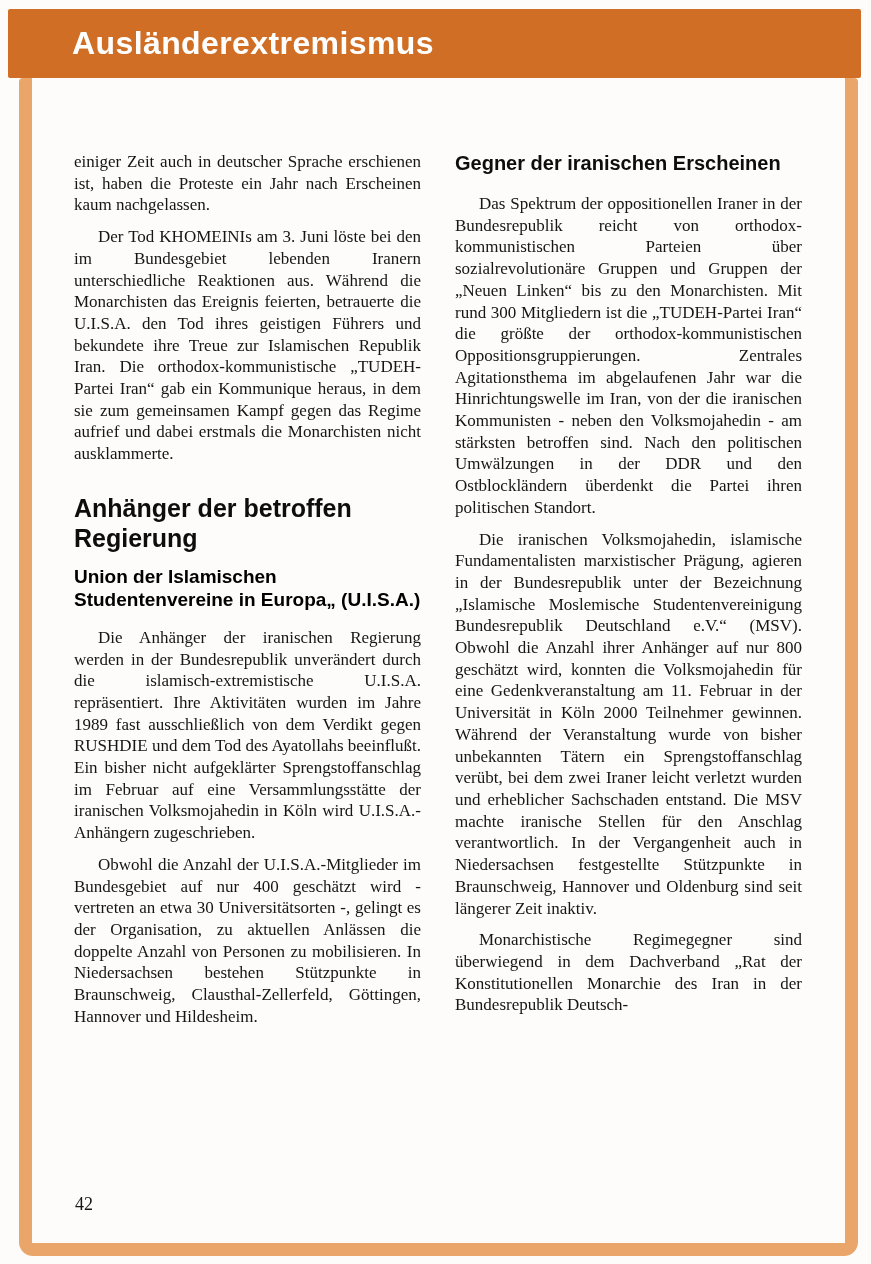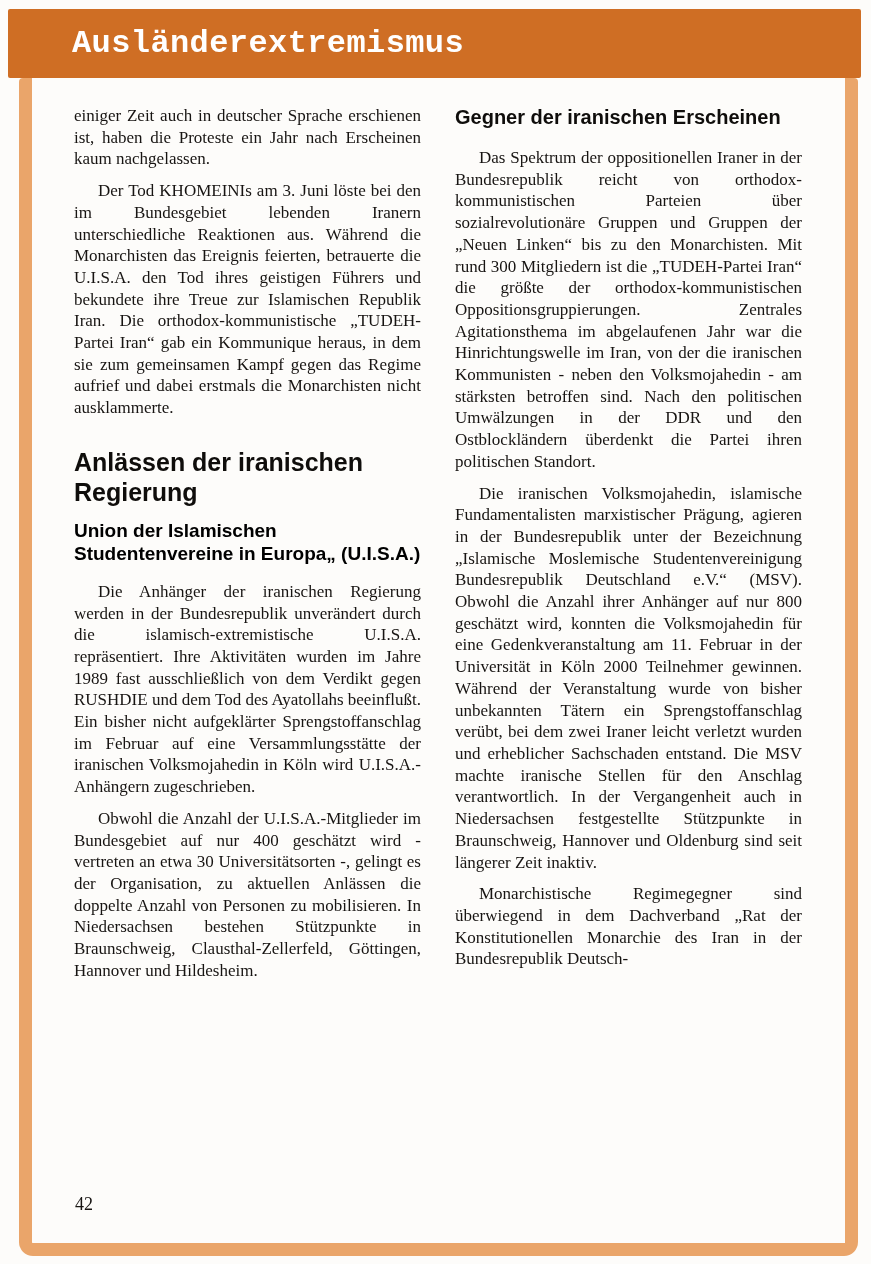--- a/index.html
+++ b/index.html
@@ -15,35 +15,36 @@
     overflow:hidden;
   }
   .banner {
     position:absolute; top:9px; left:8px; right:10px; height:69px;
     background:var(--banner_orange, #cf6e24);
     display:flex; align-items:center;
     padding-left:64px;
     border-radius:2px;
   }
   .banner-title {
-    font-family:Liberation Mono, monospace;
+    font-family:Liberation Sans, sans-serif;
     font-weight:bold;
     font-size:32px;
     color:#ffffff;
     letter-spacing:0.4px;
   }
   .content-frame {
     position:absolute; top:78px; left:19px; right:13px; bottom:8px;
     border:13px solid var(--frame_orange, #eaa56a);
     border-top:none;
     border-radius:4px 4px 14px 14px;
   }
   .columns {
     display:flex; gap:34px;
     padding:27px 38px 0 42px;
+    margin-top:46px;
   }
   .col {
     width:347px; flex:0 0 347px;
     color:#171412;
     font-size:17px;
     line-height:21.7px;
     text-align:justify;
     overflow-wrap:break-word;
     hyphens:auto;
   }
@@ -90,21 +91,21 @@
   <div class="banner">
     <span class="banner-title">Ausländerextremismus</span>
   </div>
 
   <div class="content-frame">
     <div class="columns">
 
       <div class="col">
         <p class="body-p">einiger Zeit auch in deutscher Sprache erschienen ist, haben die Proteste ein Jahr nach Erscheinen kaum nachgelassen.</p>
         <p class="body-p indent">Der Tod KHOMEINIs am 3. Juni löste bei den im Bundesgebiet lebenden Iranern unterschiedliche Reaktionen aus. Während die Monarchisten das Ereignis feierten, betrauerte die U.I.S.A. den Tod ihres geistigen Führers und bekundete ihre Treue zur Islamischen Republik Iran. Die orthodox-kommunistische „TUDEH-Partei Iran“ gab ein Kommunique heraus, in dem sie zum gemeinsamen Kampf gegen das Regime aufrief und dabei erstmals die Monarchisten nicht ausklammerte.</p>
-        <h2 class="section-heading">Anlässen der iranischen Regierung</h2>
+        <h2 class="section-heading">Anhänger der betroffen Regierung</h2>
         <h3 class="sub-heading">Union der Islamischen Studentenvereine in Europa„ (U.I.S.A.)</h3>
         <p class="body-p indent">Die Anhänger der iranischen Regierung werden in der Bundesrepublik unverändert durch die islamisch-extremistische U.I.S.A. repräsentiert. Ihre Aktivitäten wurden im Jahre 1989 fast ausschließlich von dem Verdikt gegen RUSHDIE und dem Tod des Ayatollahs beeinflußt. Ein bisher nicht aufgeklärter Sprengstoffanschlag im Februar auf eine Versammlungsstätte der iranischen Volksmojahedin in Köln wird U.I.S.A.-Anhängern zugeschrieben.</p>
         <p class="body-p indent">Obwohl die Anzahl der U.I.S.A.-Mitglieder im Bundesgebiet auf nur 400 geschätzt wird - vertreten an etwa 30 Universitätsorten -, gelingt es der Organisation, zu aktuellen Anlässen die doppelte Anzahl von Personen zu mobilisieren. In Niedersachsen bestehen Stützpunkte in Braunschweig, Clausthal-Zellerfeld, Göttingen, Hannover und Hildesheim.</p>
       </div>
 
       <div class="col">
         <h3 class="col-heading">Gegner der iranischen Erscheinen</h3>
         <p class="body-p indent">Das Spektrum der oppositionellen Iraner in der Bundesrepublik reicht von orthodox-kommunistischen Parteien über sozialrevolutionäre Gruppen und Gruppen der „Neuen Linken“ bis zu den Monarchisten. Mit rund 300 Mitgliedern ist die „TUDEH-Partei Iran“ die größte der orthodox-kommunistischen Oppositionsgruppierungen. Zentrales Agitationsthema im abgelaufenen Jahr war die Hinrichtungswelle im Iran, von der die iranischen Kommunisten - neben den Volksmojahedin - am stärksten betroffen sind. Nach den politischen Umwälzungen in der DDR und den Ostblockländern überdenkt die Partei ihren politischen Standort.</p>
         <p class="body-p indent">Die iranischen Volksmojahedin, islamische Fundamentalisten marxistischer Prägung, agieren in der Bundesrepublik unter der Bezeichnung „Islamische Moslemische Studentenvereinigung Bundesrepublik Deutschland e.V.“ (MSV). Obwohl die Anzahl ihrer Anhänger auf nur 800 geschätzt wird, konnten die Volksmojahedin für eine Gedenkveranstaltung am 11. Februar in der Universität in Köln 2000 Teilnehmer gewinnen. Während der Veranstaltung wurde von bisher unbekannten Tätern ein Sprengstoffanschlag verübt, bei dem zwei Iraner leicht verletzt wurden und erheblicher Sachschaden entstand. Die MSV machte iranische Stellen für den Anschlag verantwortlich. In der Vergangenheit auch in Niedersachsen festgestellte Stützpunkte in Braunschweig, Hannover und Oldenburg sind seit längerer Zeit inaktiv.</p>
         <p class="body-p indent">Monarchistische Regimegegner sind überwiegend in dem Dachverband „Rat der Konstitutionellen Monarchie des Iran in der Bundesrepublik Deutsch-</p>

